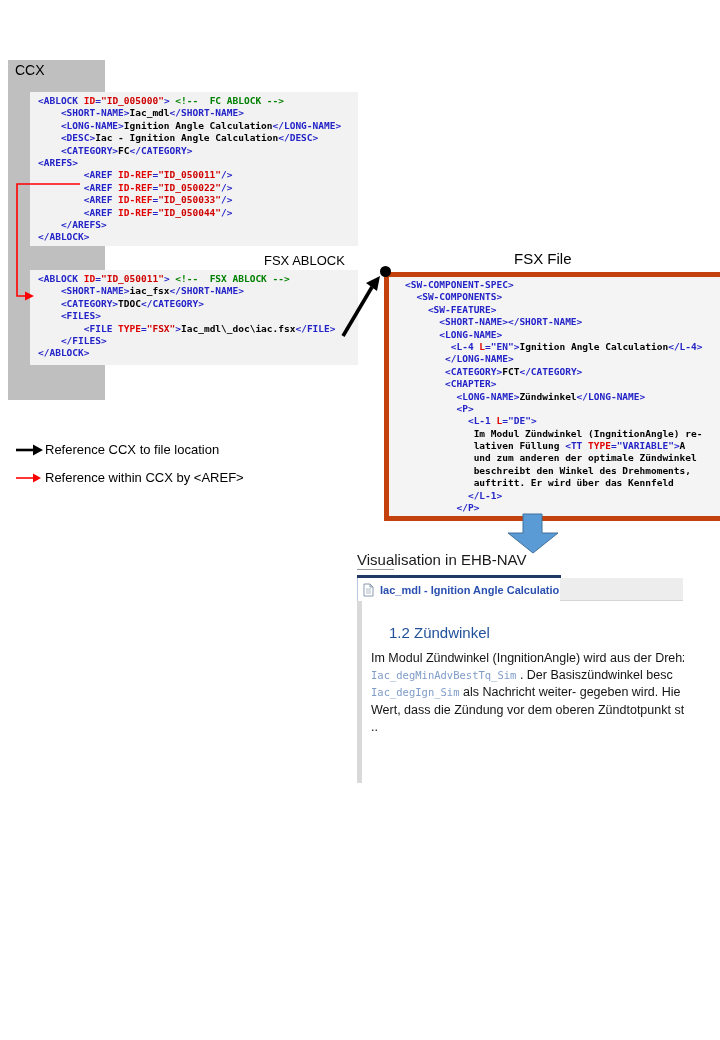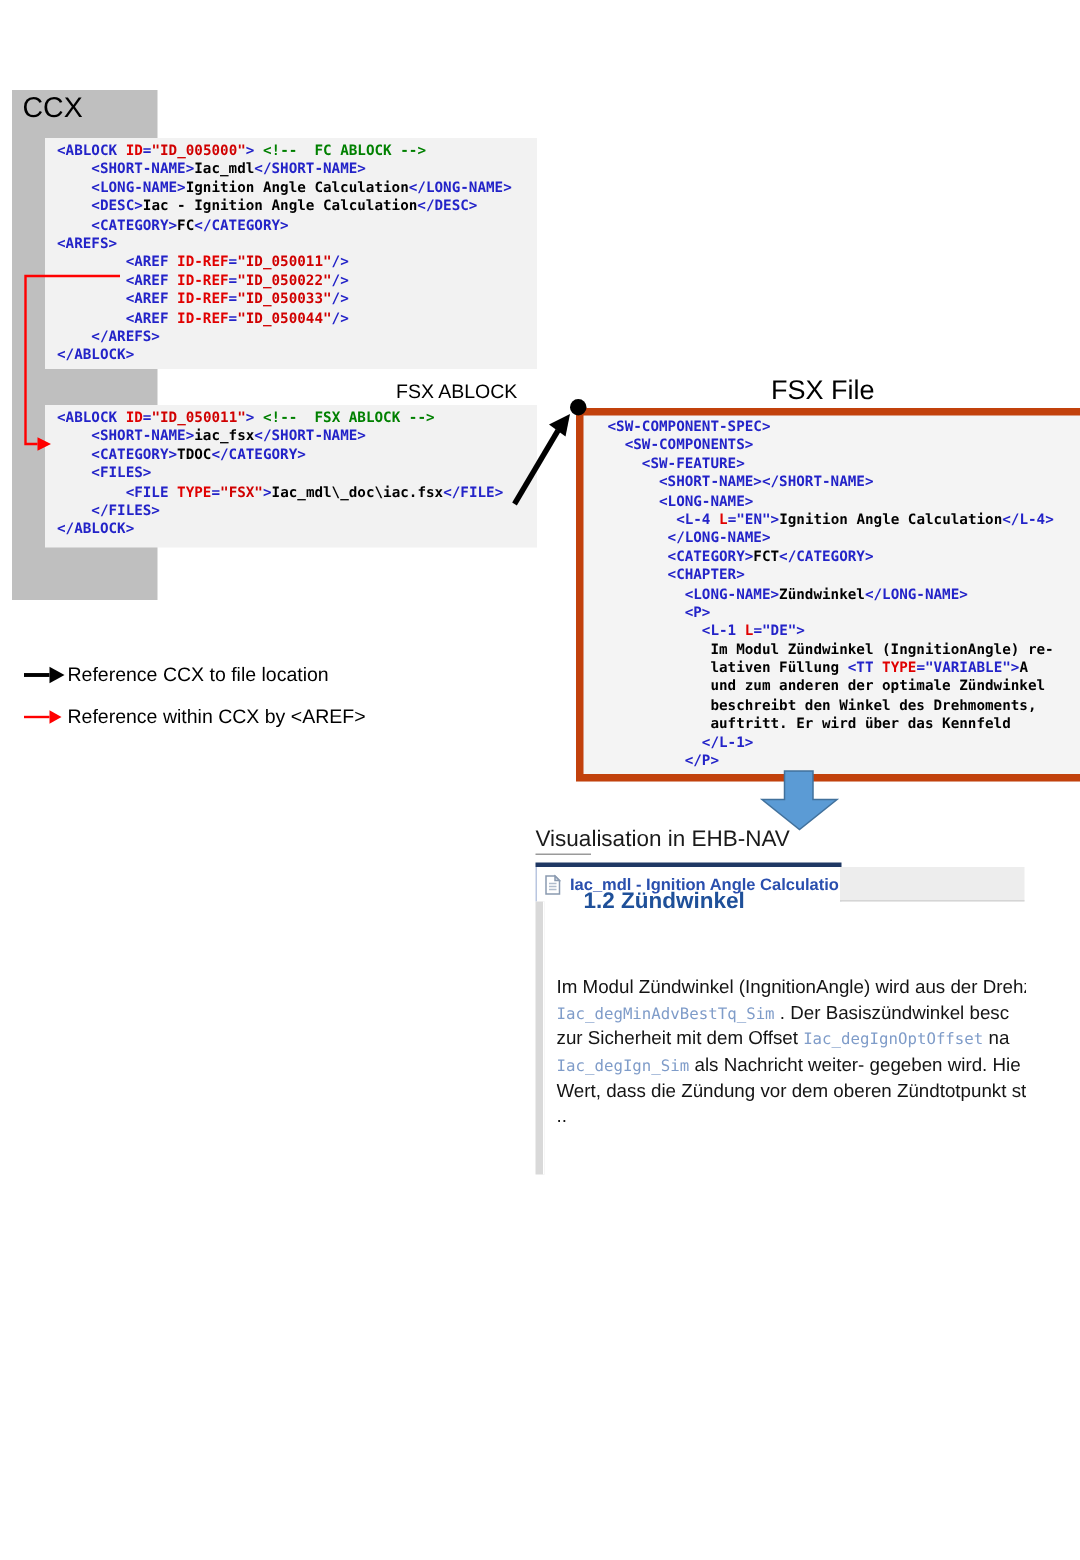--- a/index.html
+++ b/index.html
@@ -1,54 +1,54 @@
 <!DOCTYPE html>
 <html><head>
 <meta charset="utf-8">
 <style>
   html,body{margin:0;padding:0;background:#fff;}
   .stage{position:relative;width:720px;height:1040px;background:#fff;overflow:hidden;
          font-family:"Liberation Sans",sans-serif;color:#000;}
 
   
   .ccx-box{position:absolute;left:8px;top:60px;width:97px;height:340px;background:#bfbfbf;}
-  .ccx-label{position:absolute;left:15px;top:62px;font-size:19px;color:#000;}
+  .ccx-label{position:absolute;left:15px;top:62px;font-size:14px;color:#000;}
 
   
   .codebox{position:absolute;background:#f2f2f2;font-family:"DejaVu Sans Mono",monospace;
            font-weight:bold;font-size:9.5px;line-height:12.4px;white-space:pre;
            padding:3px 0 0 8px;overflow:hidden;}
   .fc-box{left:30px;top:92px;width:320px;height:151px;}
   .fsx-box{left:30px;top:270px;width:320px;height:92px;}
   .file-box{left:384px;top:272px;width:316px;height:237px;background:#f4f4f4;border:5px solid #c2410c;padding-left:16px;padding-top:2px;}
   .cl{height:12.4px;}
   .tag{color:#2323c8}.vb{color:#2323c8}.attr{color:#e00000}.val{color:#d00000}
   .com{color:#008000}.txt{color:#000}
 
   .blklabel{position:absolute;font-size:13px;color:#000;}
   .fc-label{left:280px;top:92px;}
   .fsx-label{left:264px;top:253px;}
-  .file-label{left:514px;top:250px;font-size:18px;}
+  .file-label{left:514px;top:250px;font-size:15px;}
 
   
   .legend-text{position:absolute;font-size:13px;color:#000;}
   .legend-black{left:45px;top:442px;}
   .legend-red{left:45px;top:470px;}
 
   
   .vis-title{position:absolute;left:357px;top:551px;font-size:15px;color:#1a1a1a;}
   .vis-underline{position:absolute;left:357px;top:569px;width:37px;height:1px;background:#9a9a9a;}
   .tab-topline{position:absolute;left:357px;top:575px;width:204px;height:3px;background:#1f3864;}
   .tab{position:absolute;left:357px;top:578px;width:202px;height:23px;background:#ffffff;
        border-left:1px solid #b9c6e0;border-right:1px solid #b9c6e0;display:flex;align-items:center;}
   .tab-label{margin-left:6px;font-size:11px;font-weight:bold;color:#2a4fae;white-space:nowrap;}
   .tab-close{margin-left:6px;font-size:12px;font-weight:bold;color:#111;cursor:pointer;}
   .tab-filler{position:absolute;left:560px;top:578px;width:123px;height:22px;background:#ededed;border-bottom:1px solid #d5d5d5;}
   .content-strip{position:absolute;left:357px;top:601px;width:5px;height:182px;background:#d9d9d9;border-right:1px solid #fff;}
-  .ehb-heading{position:absolute;left:389px;top:592px;font-size:15px;font-weight:bold;color:#1f5099;}
+  .ehb-heading{position:absolute;left:389px;top:624px;font-size:15px;font-weight:normal;color:#1f5099;}
   .para{position:absolute;left:371px;top:651px;width:313px;overflow:hidden;}
   .para .cl{height:17.2px;white-space:nowrap;font-size:12.5px;color:#141414;font-family:"Liberation Sans",sans-serif;}
   .pt{font-family:"Liberation Sans",sans-serif;}
   .pm{font-family:"DejaVu Sans Mono",monospace;font-size:10.5px;color:#7f9cc9;}
 
   
   .overlay{position:absolute;left:0;top:0;width:720px;height:1040px;pointer-events:none;z-index:10;}
 </style>
 </head>
 <body>
@@ -85,21 +85,20 @@
     <span class="tab-label">Iac_mdl - Ignition Angle Calculation</span>
     <span class="tab-close">✕</span>
   </div>
   <div class="tab-filler"></div>
 
   <div class="content-strip"></div>
   <div class="ehb-heading">1.2 Zündwinkel</div>
   <div class="para">
       <div class="cl"><span class="pt">Im Modul Zündwinkel (IngnitionAngle) wird aus der Drehza</span></div>
       <div class="cl"><span class="pm">Iac_degMinAdvBestTq_Sim</span><span class="pt"> . Der Basiszündwinkel besc</span></div>
-      <div class="cl"><span class="pt">zur Sicherheit mit dem Offset </span><span class="pm">Iac_degIgnOptOffset</span><span class="pt"> na</span></div>
       <div class="cl"><span class="pm">Iac_degIgn_Sim</span><span class="pt"> als Nachricht weiter- gegeben wird. Hie</span></div>
       <div class="cl"><span class="pt">Wert, dass die Zündung vor dem oberen Zündtotpunkt stat</span></div>
       <div class="cl"><span class="pt">..</span></div>
     </div>
 
   <svg class="overlay" viewBox="0 0 720 1040">
 
     <g>
       <polyline points="80,184 17,184 17,296 25,296" fill="none" stroke="#ff0000" stroke-width="1.6"></polyline>
       <polygon points="25,291.5 25,300.5 34,296" fill="#ff0000"></polygon>

